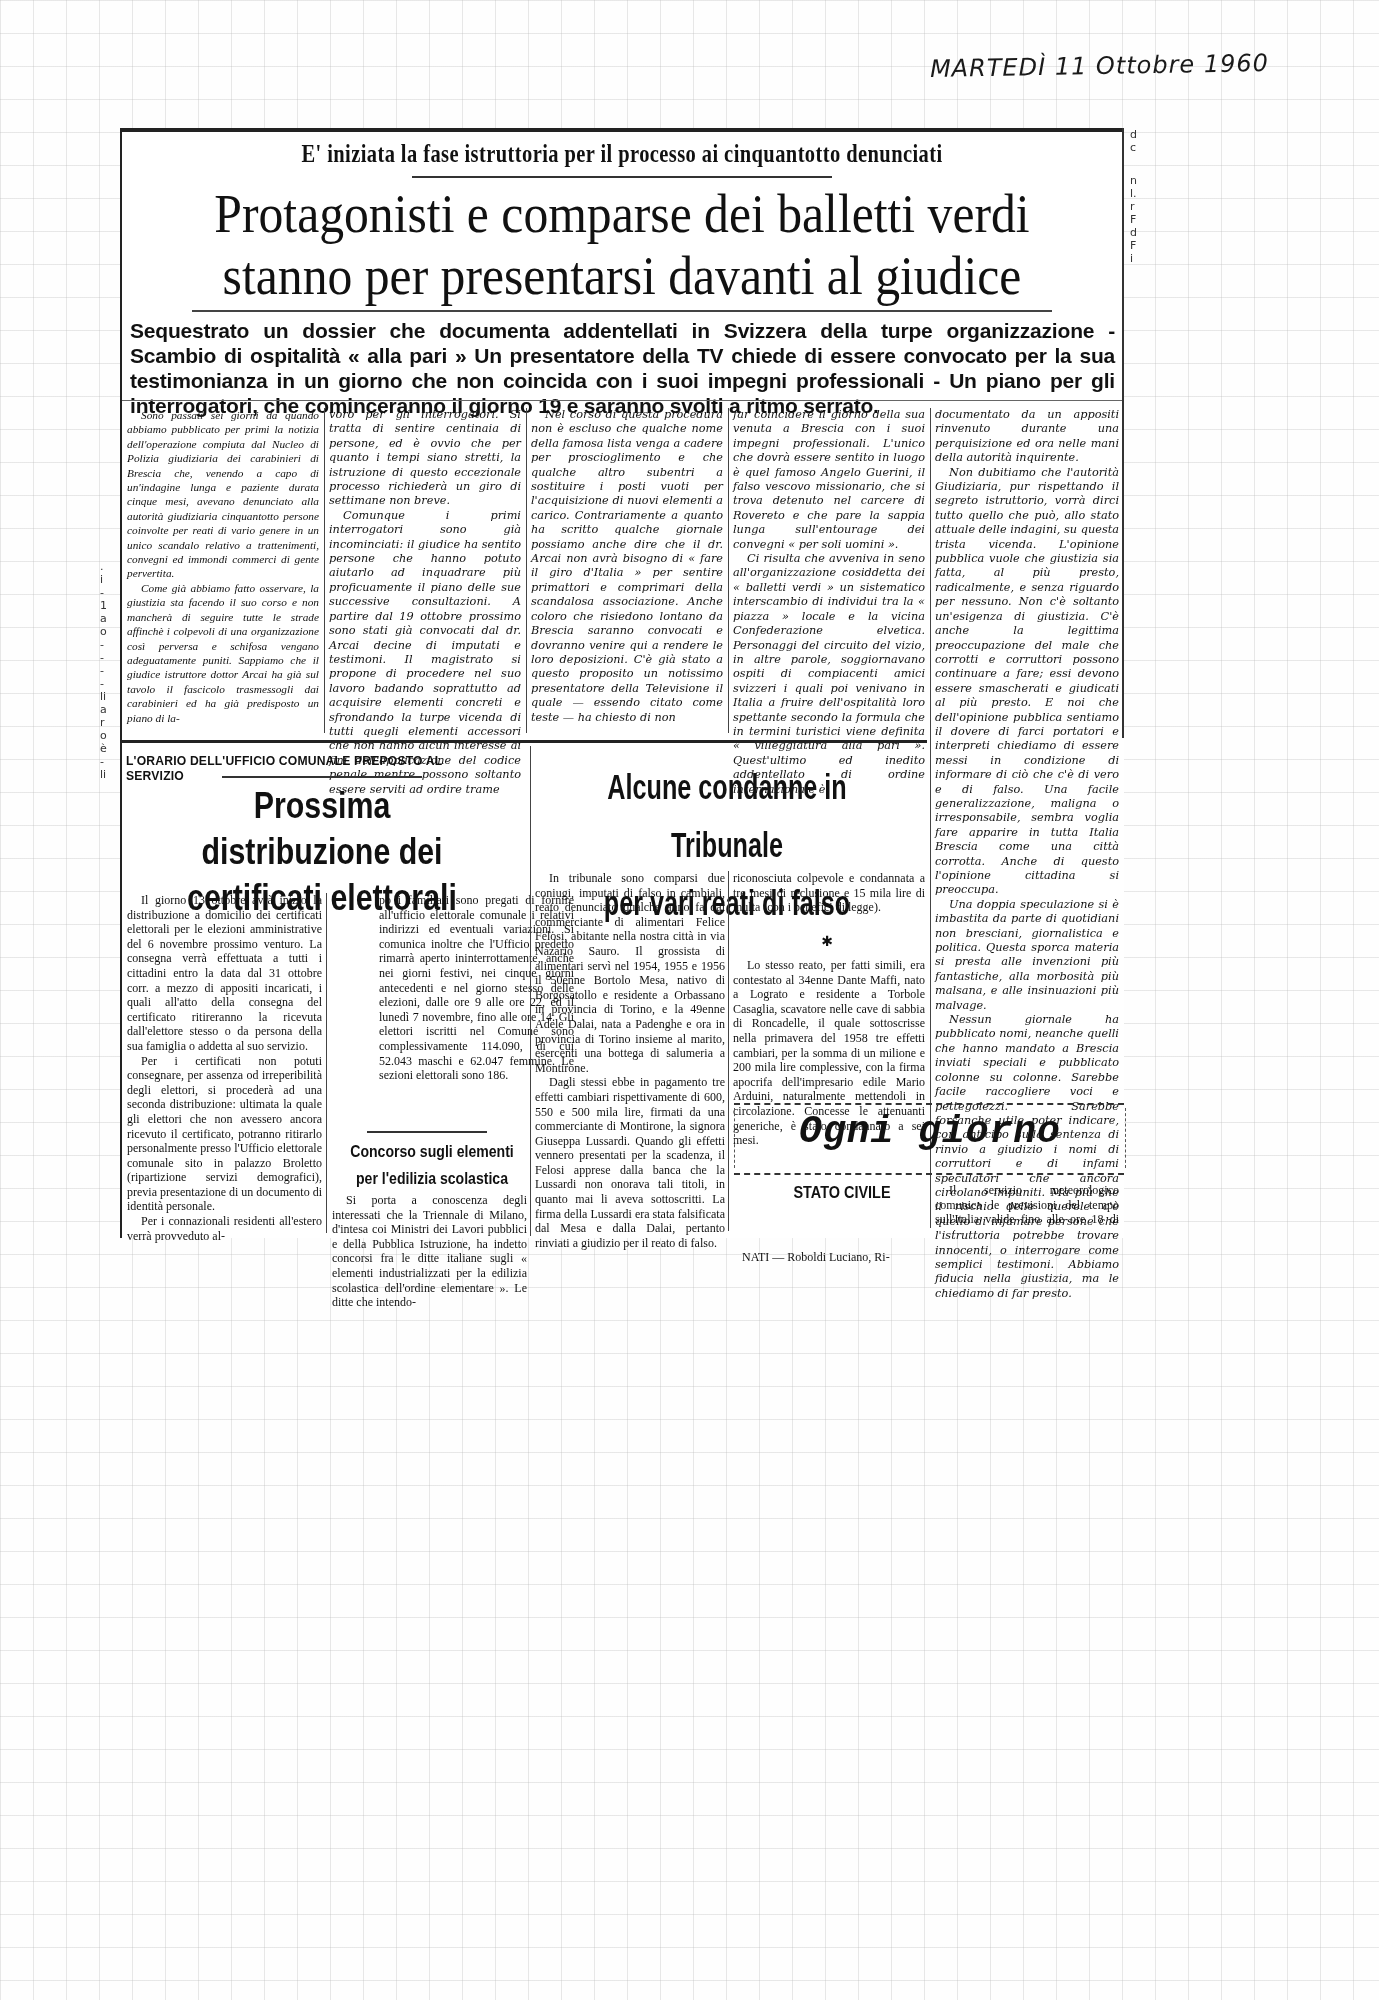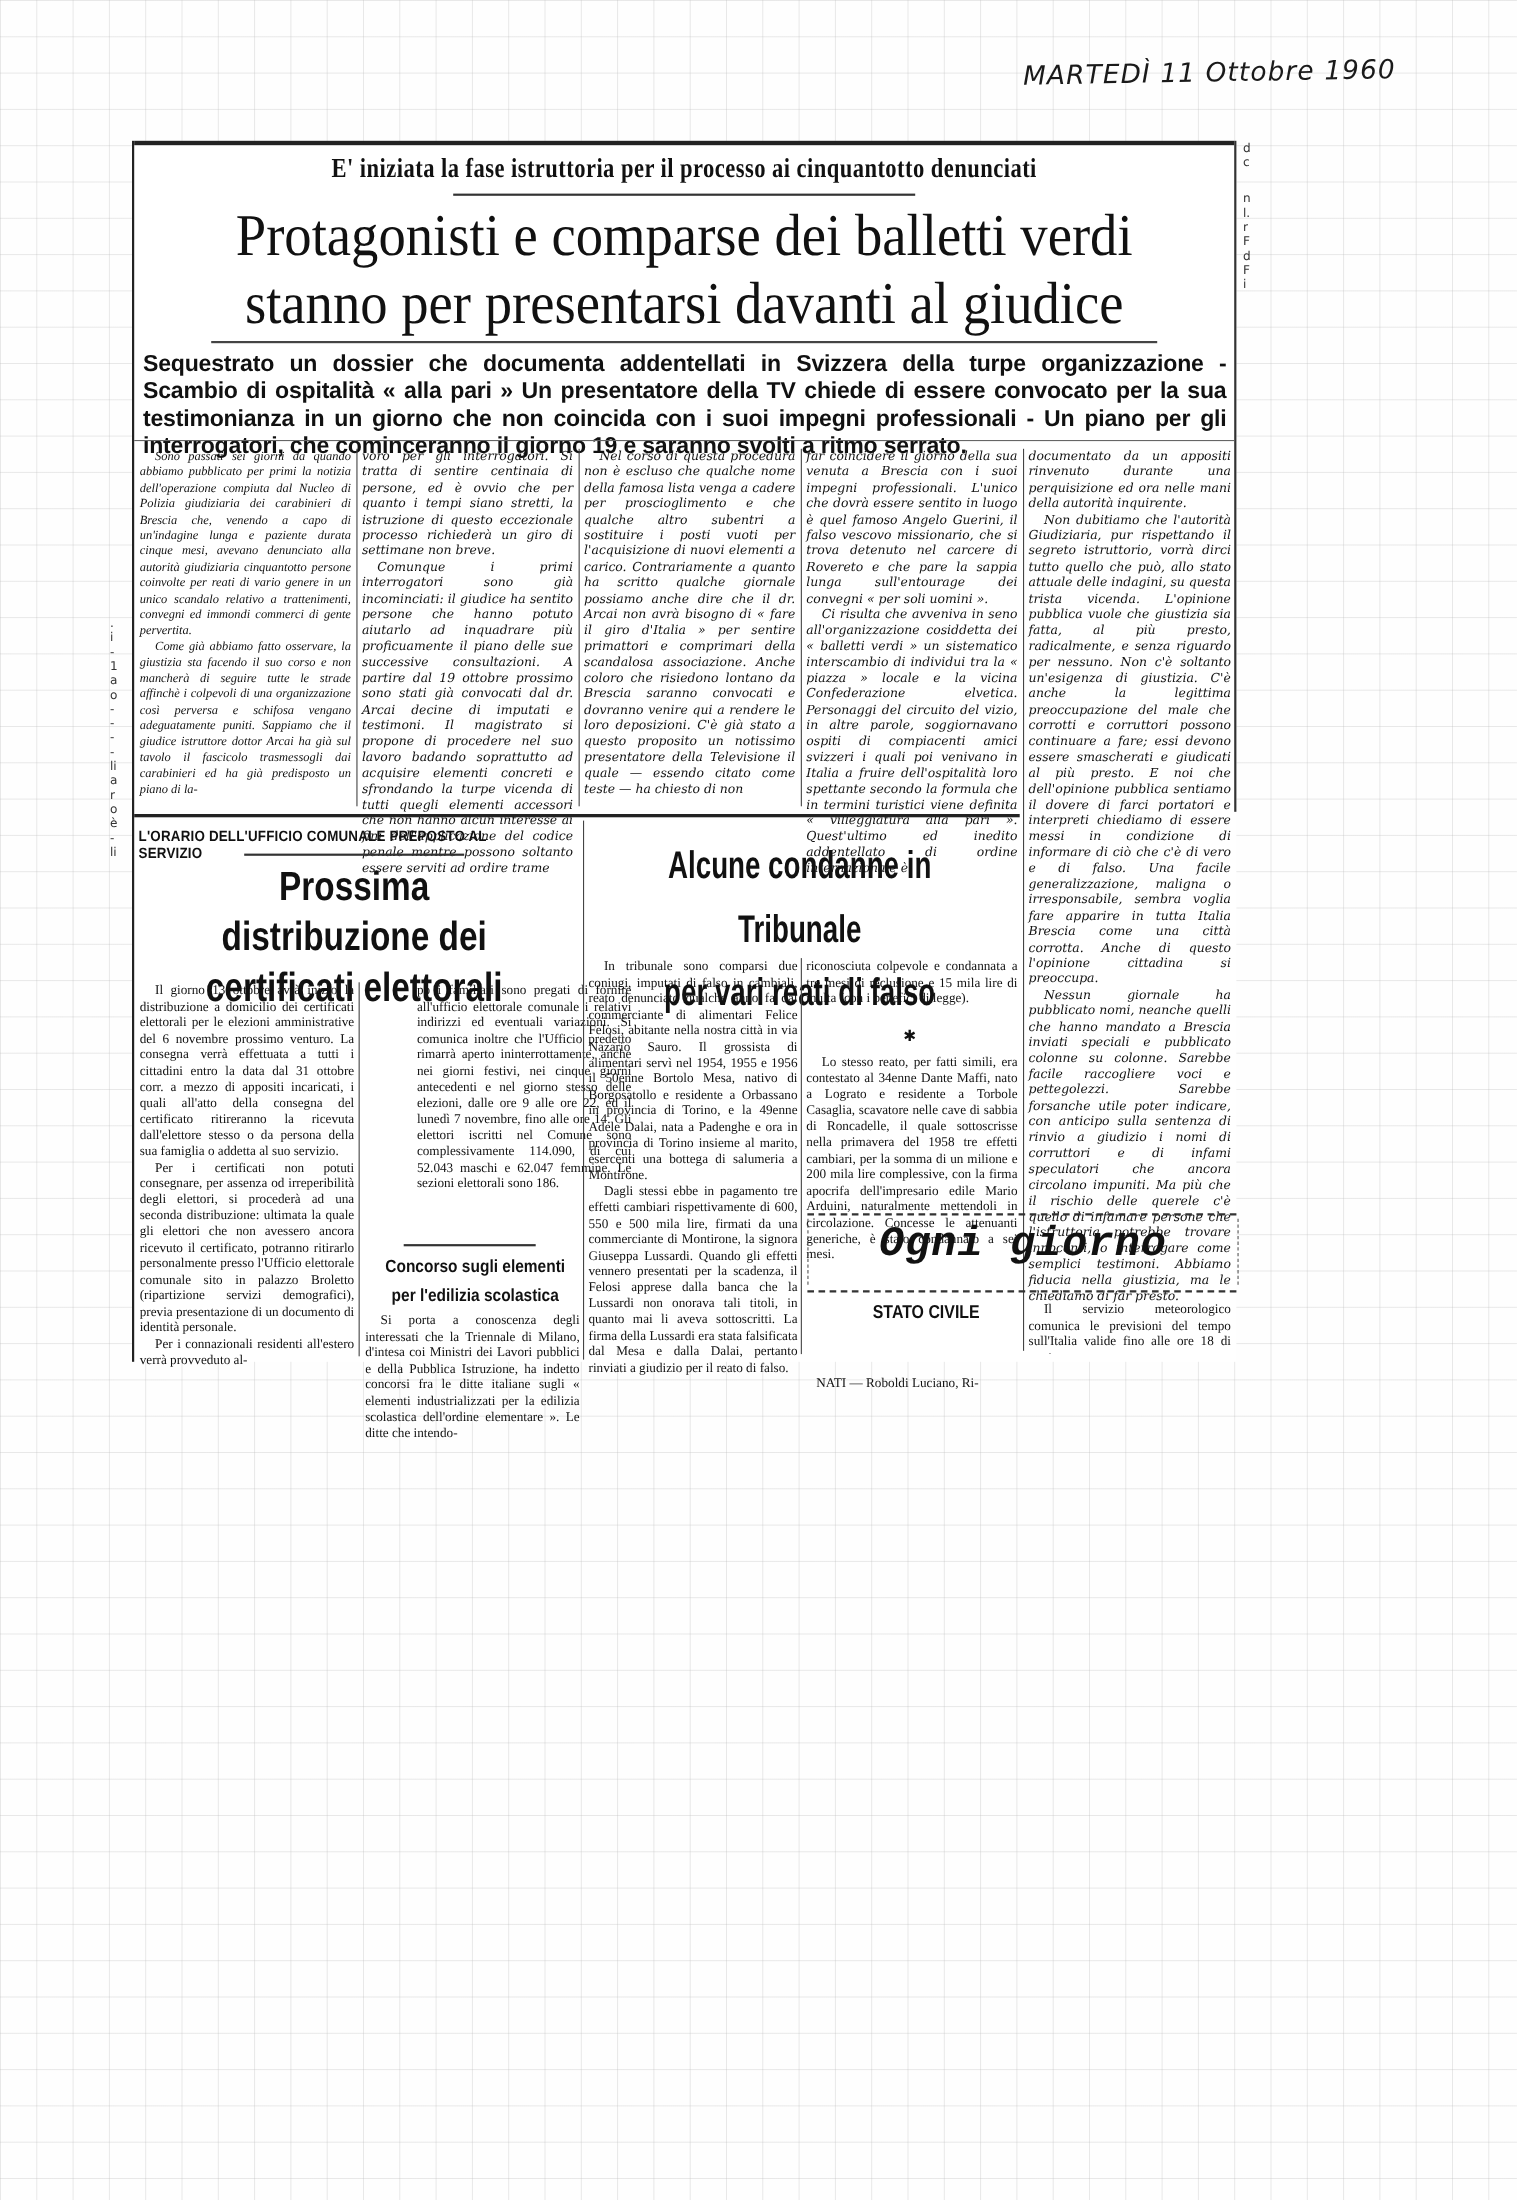--- a/index.html
+++ b/index.html
@@ -110,20 +110,21 @@
   </div>
   <div class="vrule" style="left:606px;top:280px;height:325px;"></div>
   <div class="col" style="left:611px;top:280px;width:192px;">
     <p style="text-indent:0">far coincidere il giorno della sua venuta a Brescia con i suoi impegni professionali. L'unico che dovrà essere sentito in luogo è quel famoso Angelo Guerini, il falso vescovo missionario, che si trova detenuto nel carcere di Rovereto e che pare la sappia lunga sull'entourage dei convegni « per soli uomini ».</p>
     <p>Ci risulta che avveniva in seno all'organizzazione cosiddetta dei « balletti verdi » un sistematico interscambio di individui tra la « piazza » locale e la vicina Confederazione elvetica. Personaggi del circuito del vizio, in altre parole, soggiornavano ospiti di compiacenti amici svizzeri i quali poi venivano in Italia a fruire dell'ospitalità loro spettante secondo la formula che in termini turistici viene definita « villeggiatura alla pari ». Quest'ultimo ed inedito addentellato di ordine internazionale è</p>
   </div>
   <div class="vrule" style="left:808px;top:280px;height:820px;"></div>
   <div class="col" style="left:813px;top:280px;width:184px;">
     <p style="text-indent:0">documentato da un appositi rinvenuto durante una perquisizione ed ora nelle mani della autorità inquirente.</p>
     <p>Non dubitiamo che l'autorità Giudiziaria, pur rispettando il segreto istruttorio, vorrà dirci tutto quello che può, allo stato attuale delle indagini, su questa trista vicenda. L'opinione pubblica vuole che giustizia sia fatta, al più presto, radicalmente, e senza riguardo per nessuno. Non c'è soltanto un'esigenza di giustizia. C'è anche la legittima preoccupazione del male che corrotti e corruttori possono continuare a fare; essi devono essere smascherati e giudicati al più presto. E noi che dell'opinione pubblica sentiamo il dovere di farci portatori e interpreti chiediamo di essere messi in condizione di informare di ciò che c'è di vero e di falso. Una facile generalizzazione, maligna o irresponsabile, sembra voglia fare apparire in tutta Italia Brescia come una città corrotta. Anche di questo l'opinione cittadina si preoccupa.</p>
+    <p>Una doppia speculazione si è imbastita da parte di quotidiani non bresciani, giornalistica e politica. Questa sporca materia si presta alle invenzioni più fantastiche, alla morbosità più malsana, e alle insinuazioni più malvage.</p>
     <p>Nessun giornale ha pubblicato nomi, neanche quelli che hanno mandato a Brescia inviati speciali e pubblicato colonne su colonne. Sarebbe facile raccogliere voci e pettegolezzi. Sarebbe forsanche utile poter indicare, con anticipo sulla sentenza di rinvio a giudizio i nomi di corruttori e di infami speculatori che ancora circolano impuniti. Ma più che il rischio delle querele c'è quello di infamare persone che l'istruttoria potrebbe trovare innocenti, o interrogare come semplici testimoni. Abbiamo fiducia nella giustizia, ma le chiediamo di far presto.</p>
   </div>
 
   <div class="hrule-thick" style="left:0;top:612px;width:805px;"></div>
 
   <div class="sec2-kicker">L'ORARIO DELL'UFFICIO COMUNALE PREPOSTO AL SERVIZIO</div>
   <div class="sec2-rule"></div>
   <div class="sec2-head">Prossima distribuzione dei certificati elettorali</div>
 
   <div class="col upright" style="left:5px;top:765px;width:195px;">

